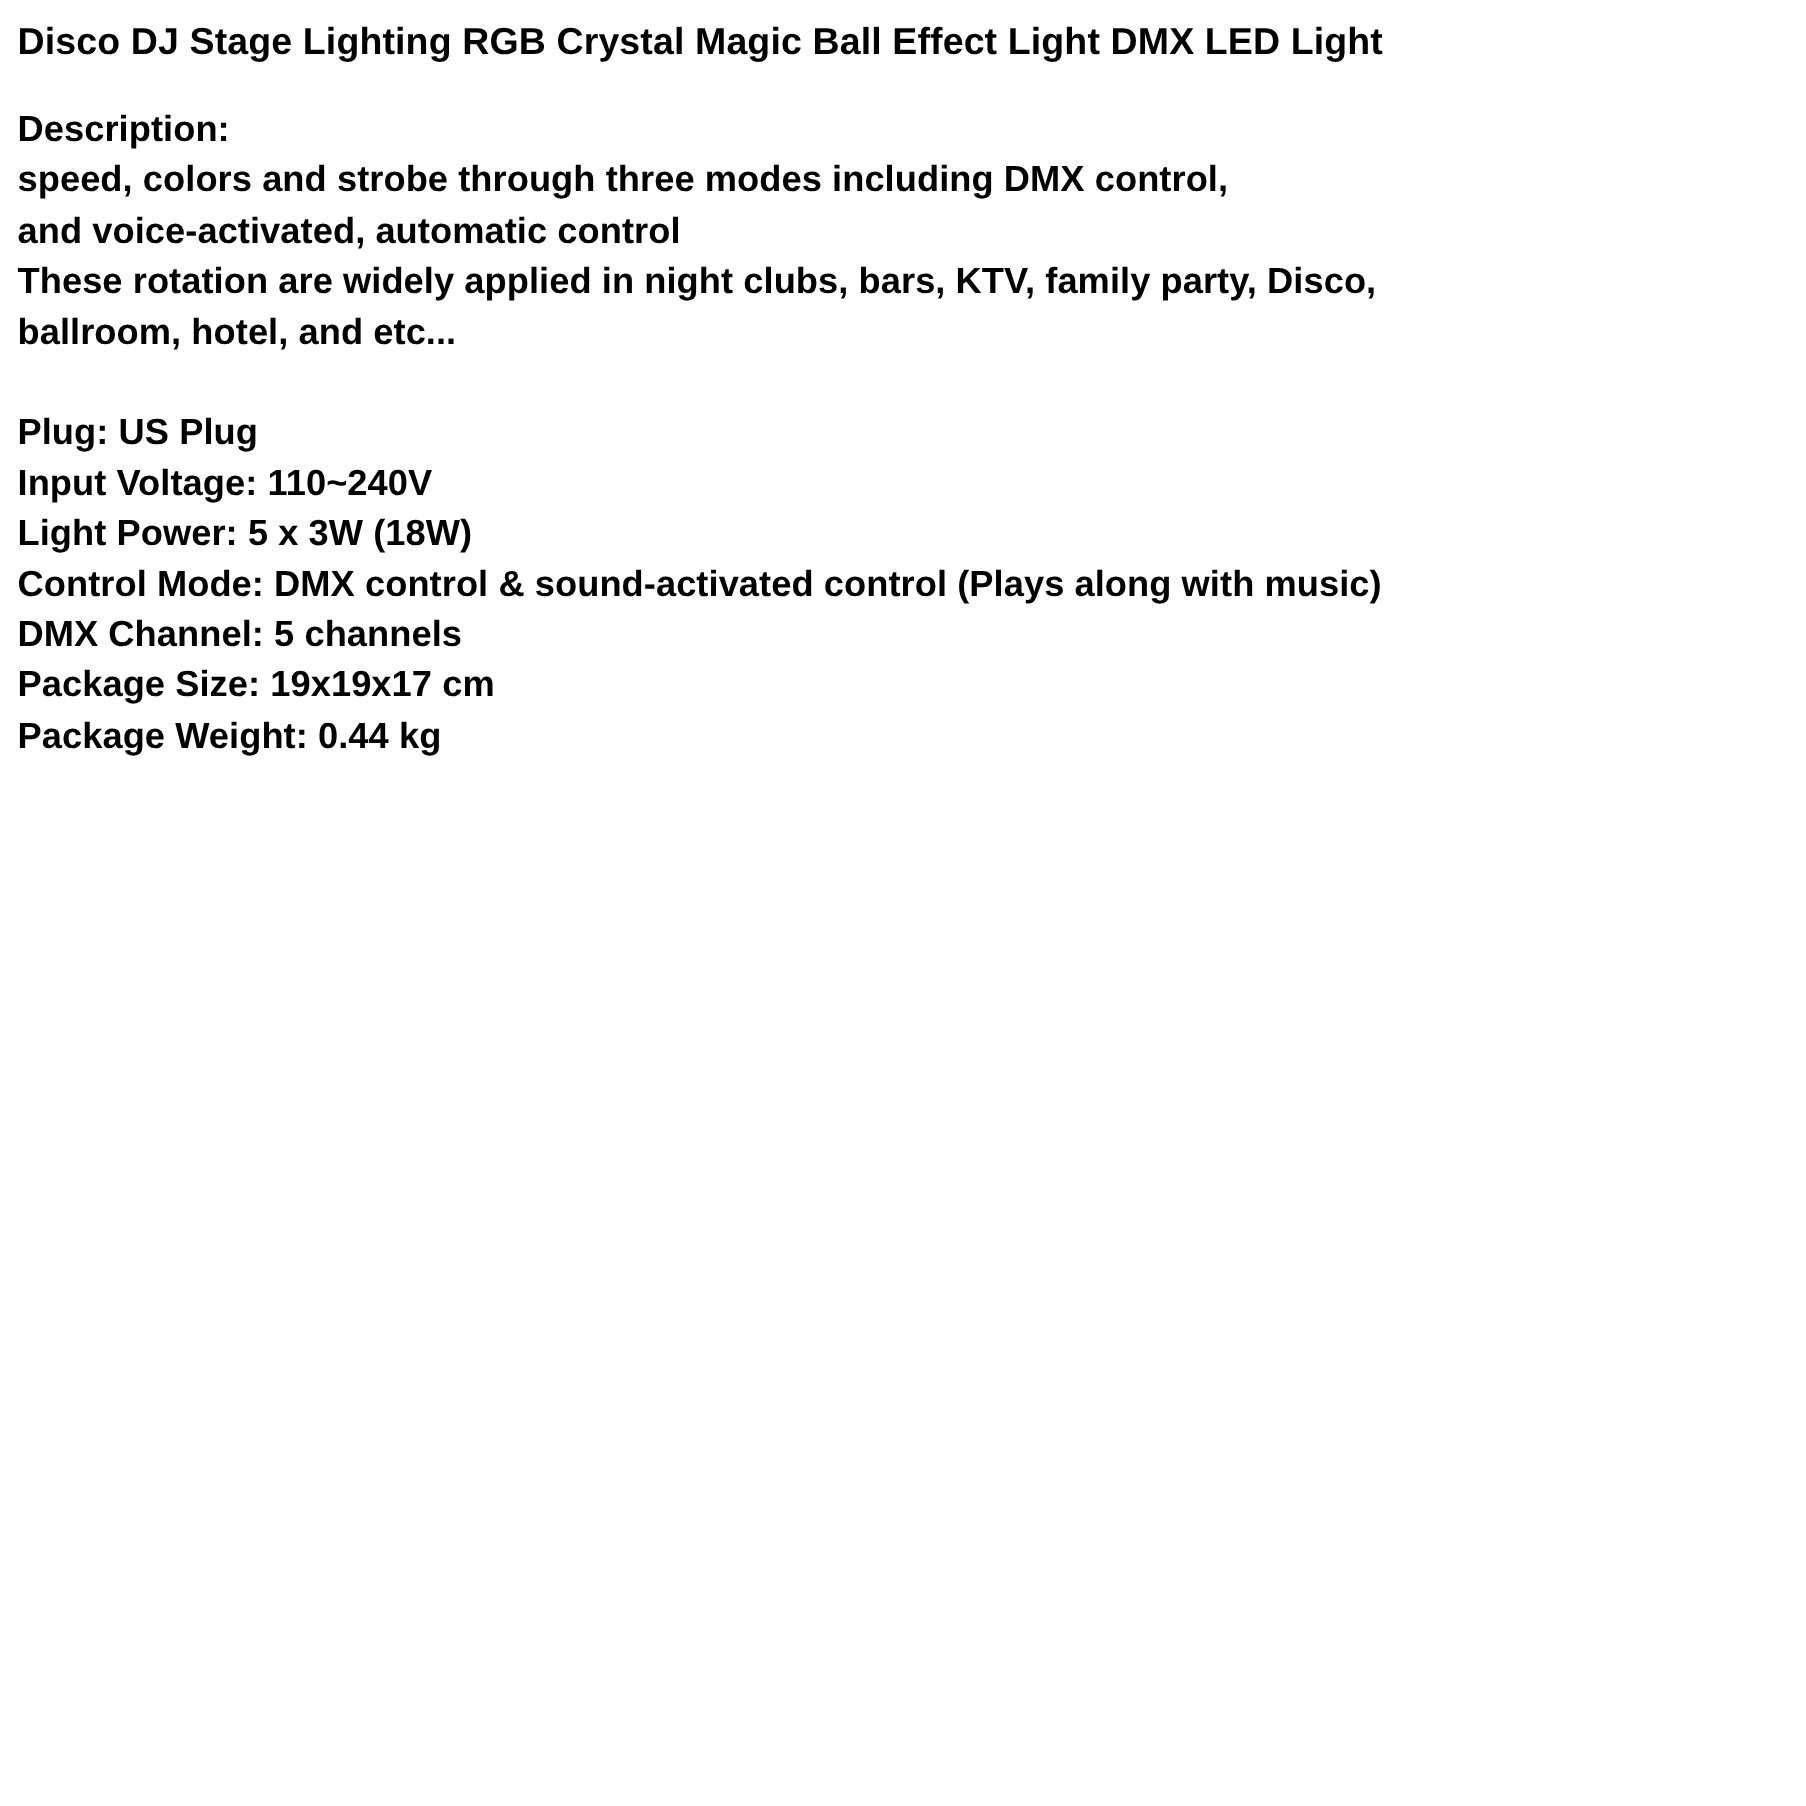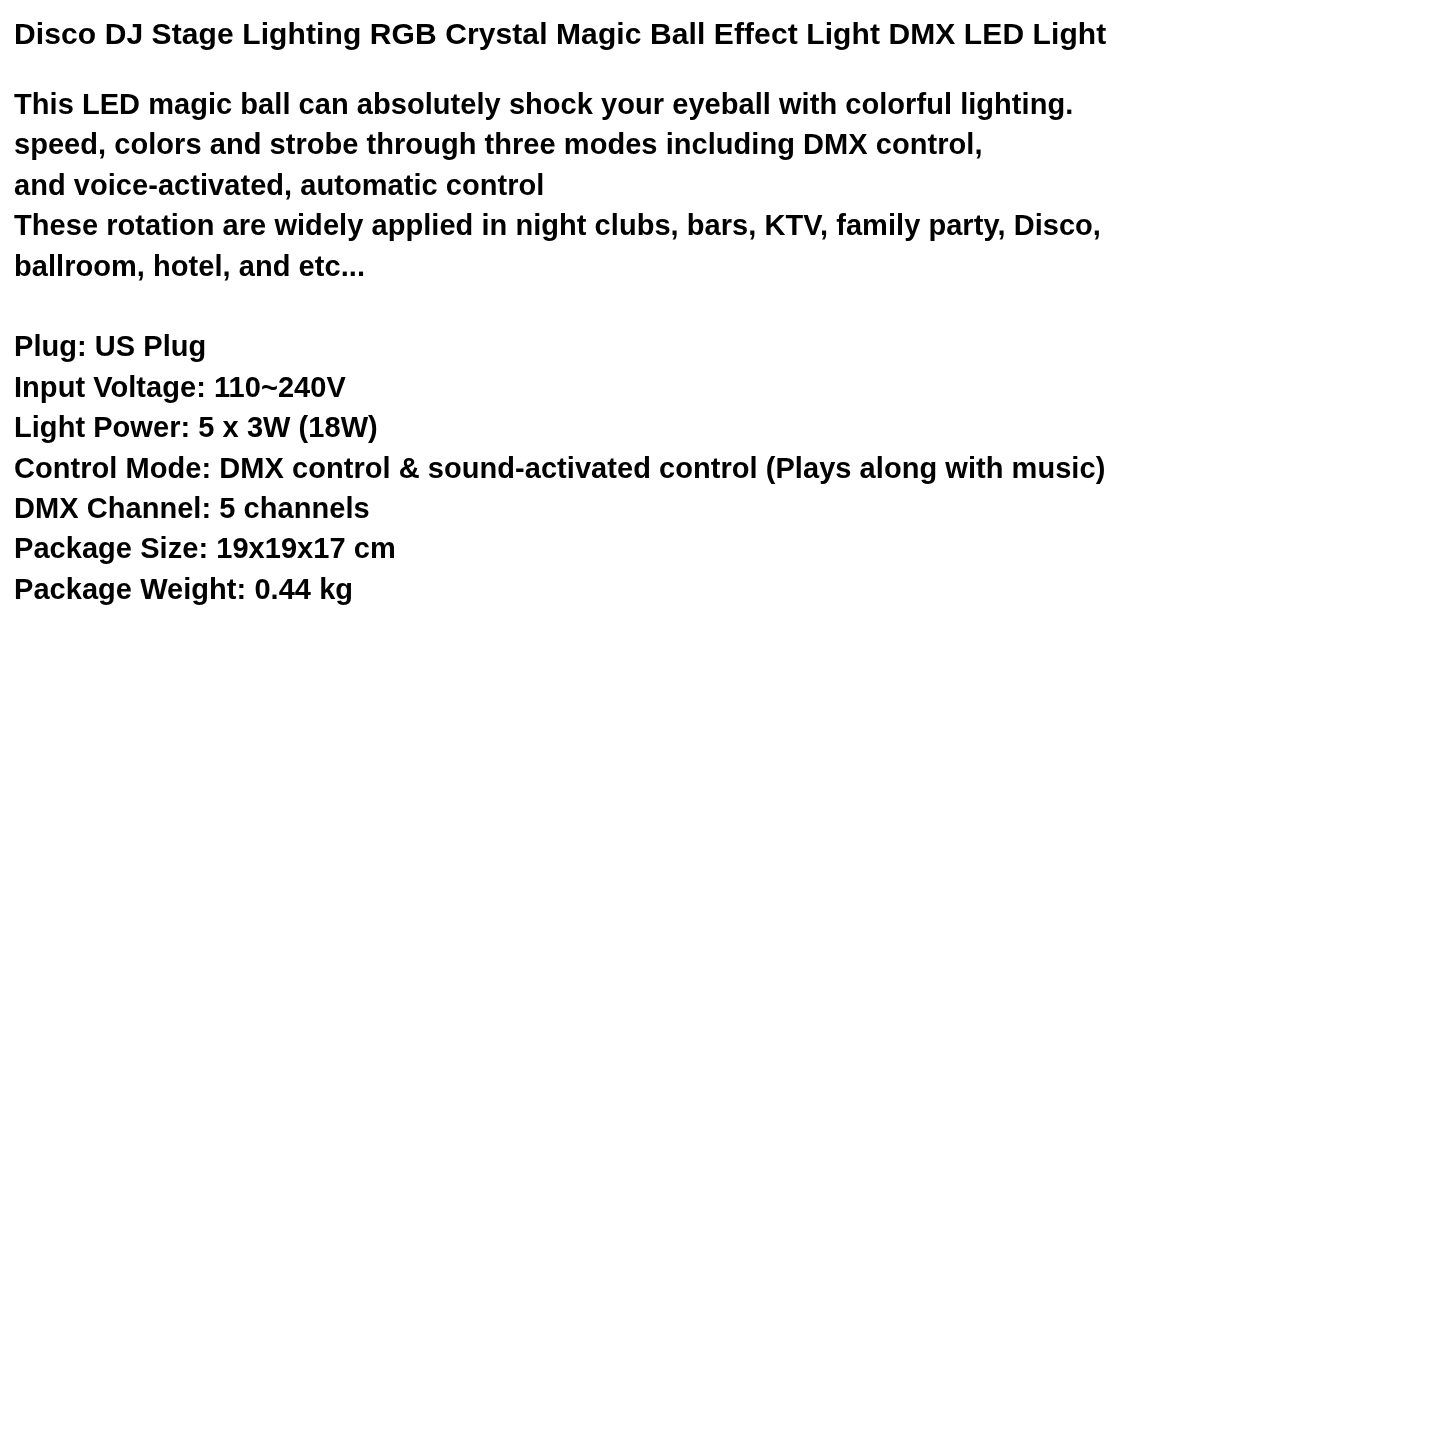--- a/index.html
+++ b/index.html
@@ -50,21 +50,21 @@
 </head>
 <body>
 
 <div class="page">
 
   <h1 class="title">Disco DJ Stage Lighting RGB Crystal Magic Ball Effect Light DMX LED Light</h1>
 
   <div class="spacer-block"></div>
 
   <div class="section">
-    <div class="line">This LED magic ball can absolutely shock your eyeball with colorful lighting.</div>
+    <div class="line">Description:</div>
     <div class="line">speed, colors and strobe through three modes including DMX control,</div>
     <div class="line">and voice-activated, automatic control</div>
     <div class="line">These rotation are widely applied in night clubs, bars, KTV, family party, Disco,</div>
     <div class="line">ballroom, hotel, and etc...</div>
   </div>
 
   <div class="blank"></div>
 
   <div class="section">
     <div class="line">Plug: US Plug</div>

